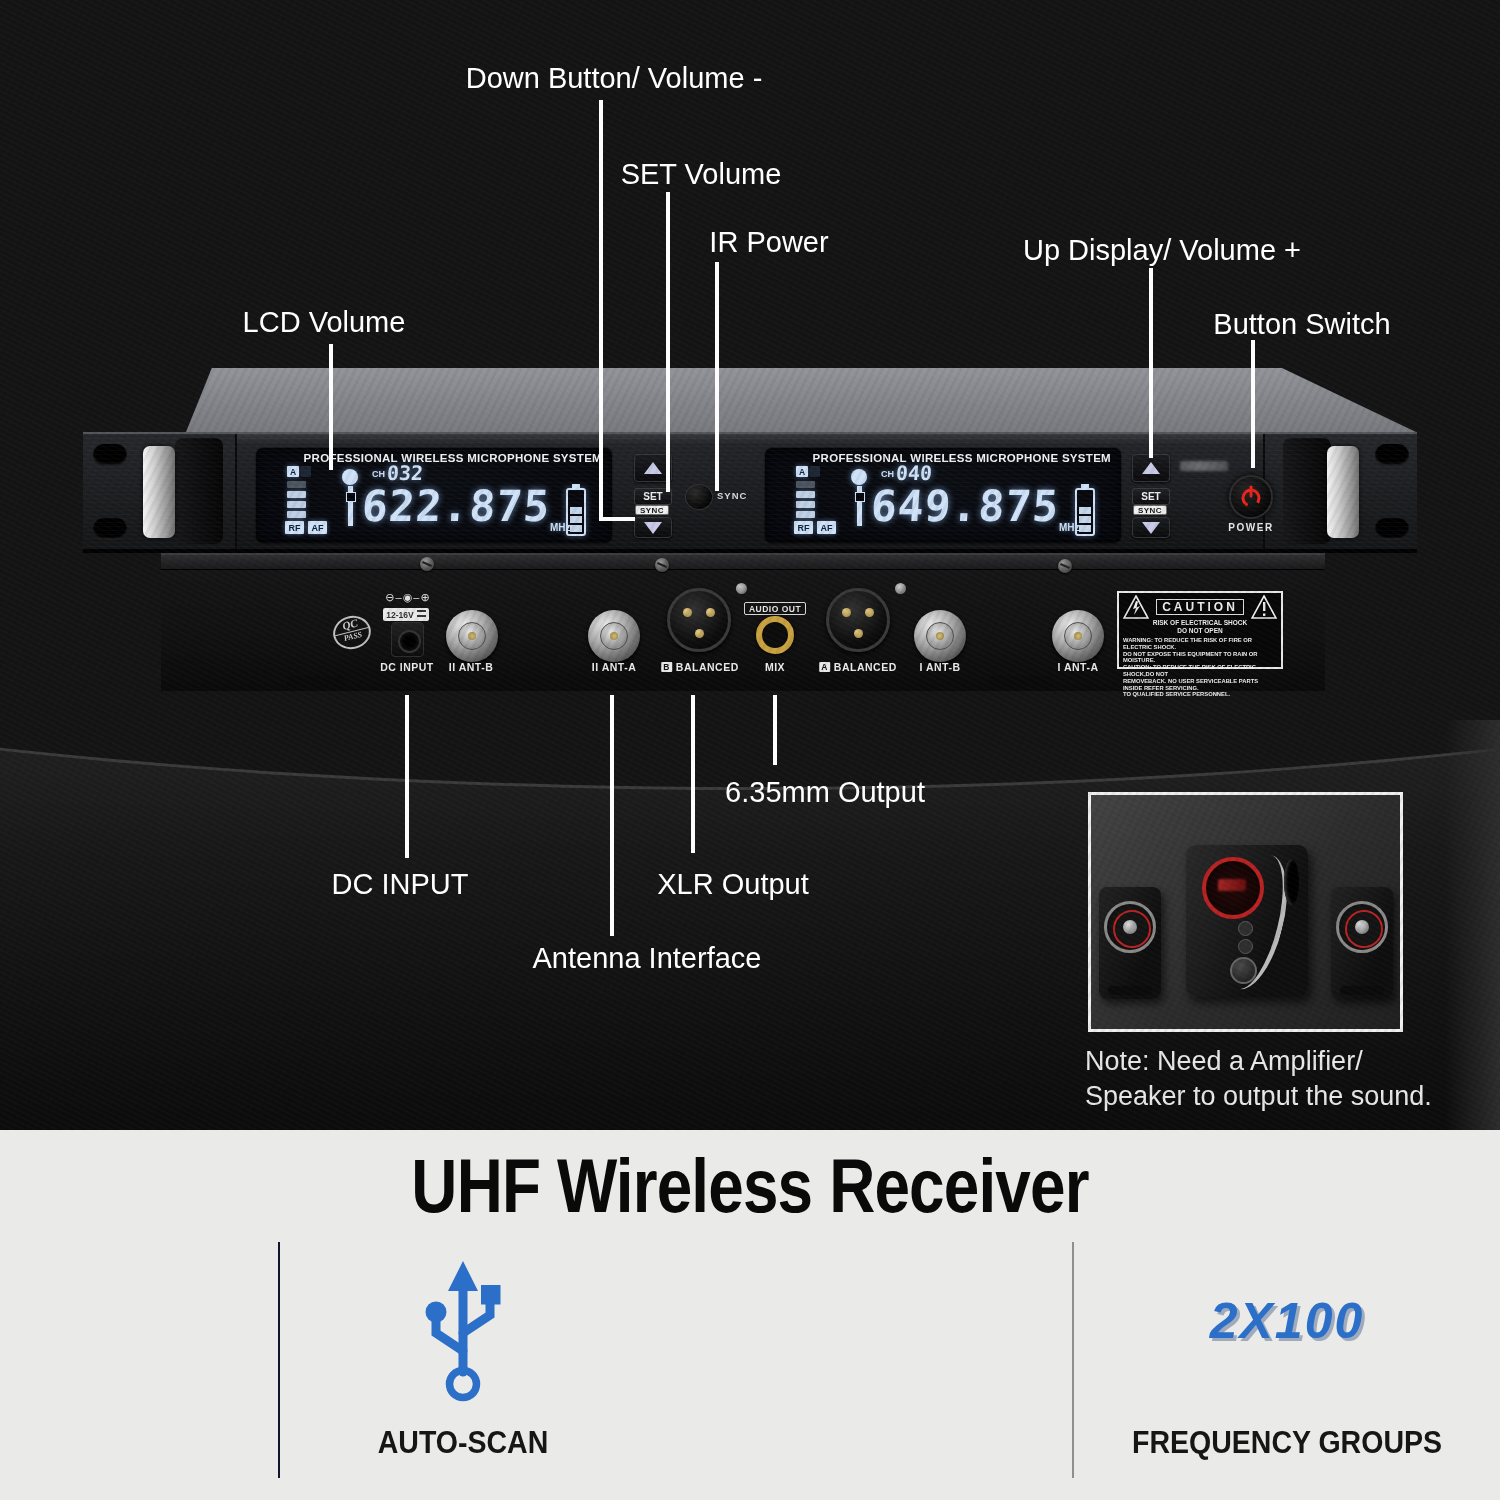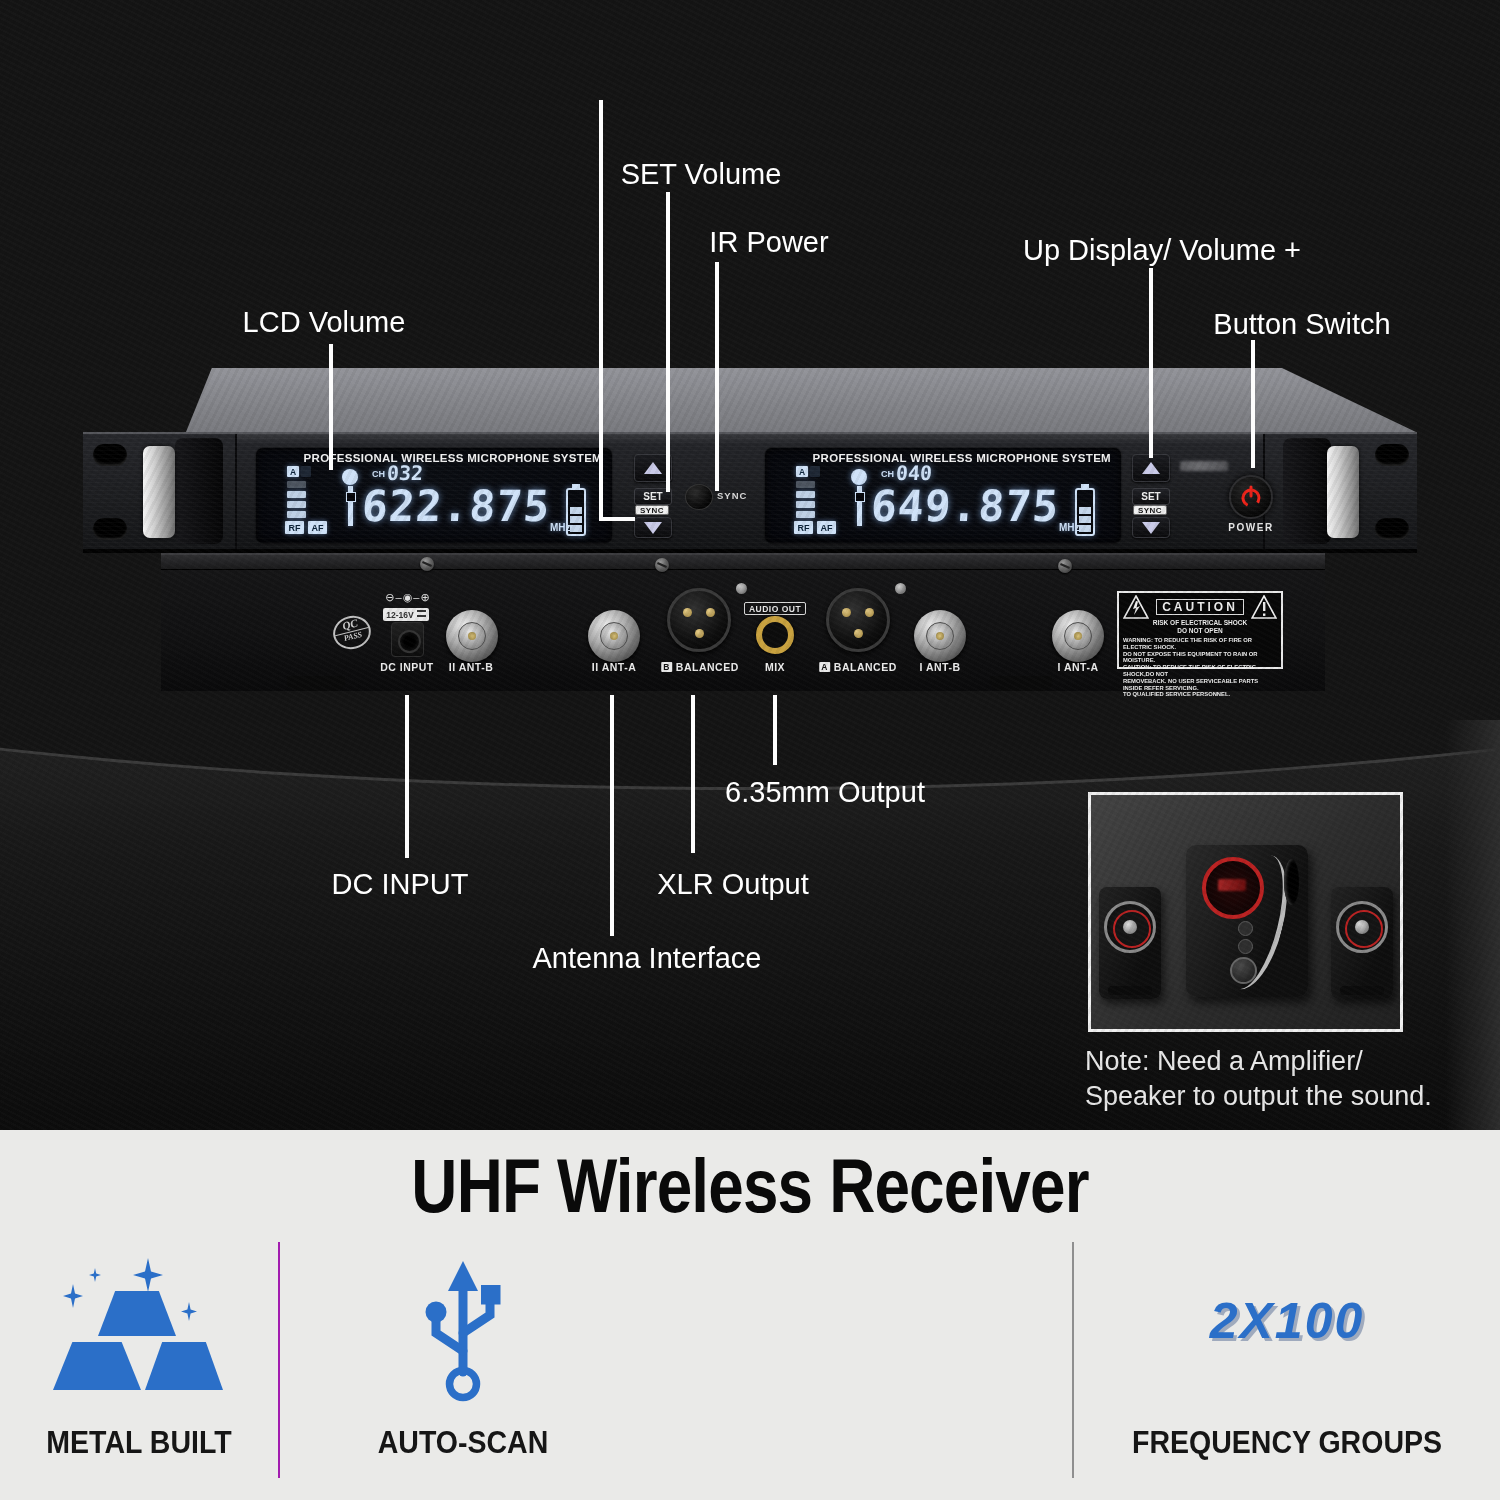--- a/index.html
+++ b/index.html
@@ -195,21 +195,21 @@
     background:radial-gradient(circle at 35% 30%, #ddd, #666);}
   .spk-base{position:absolute;bottom:4px;left:9px;width:44px;height:9px;border-radius:4px;background:#0b0b0b;}
   .note{position:absolute;left:1085px;top:1044px;z-index:6;color:#e9e9e9;font-size:27px;line-height:1.28;}
   
   .footer{position:absolute;left:0;top:1130px;width:1500px;height:370px;background:#eaeae8;}
   .footer-title{position:absolute;left:750px;top:12px;transform:translateX(-50%) scaleX(.84);
     transform-origin:center;white-space:nowrap;font-size:76px;font-weight:bold;color:#0a0a0a;
     letter-spacing:-1px;}
   .feat{position:absolute;top:112px;height:236px;box-sizing:border-box;}
   .feat.c1{left:0;width:278px;}
-  .feat.c2{left:278px;width:368px;border-left:2px solid #a21caf;}
+  .feat.c2{left:278px;width:368px;border-left:2px solid #0f172a;}
   .feat.c3{left:646px;width:426px;border-left:2px solid #8f8f8f;}
   .feat.c4{left:1072px;width:428px;border-left:2px solid #8f8f8f;}
   .feat-label{position:absolute;top:183px;left:50%;transform:translateX(-50%) scaleX(.92);
     white-space:nowrap;font-size:31px;font-weight:bold;color:#161616;}
   .icon-wrap{position:absolute;top:16px;left:50%;transform:translateX(-50%);}
   .gem{position:absolute;background:#2b6fc8;clip-path:polygon(22% 0,78% 0,100% 100%,0 100%);}
   .star{position:absolute;background:#2b6fc8;
     clip-path:polygon(50% 0,60% 40%,100% 50%,60% 60%,50% 100%,40% 60%,0 50%,40% 40%);}
   .big-num{position:absolute;top:50px;left:50%;transform:translateX(-50%);font-size:50px;font-weight:bold;
     font-style:italic;color:#2b6fc8;letter-spacing:2px;text-shadow:3px 3px 0 rgba(21,53,110,.35);}
@@ -430,20 +430,21 @@
     <div class="leader" style="left:666px;top:192px;height:300px;"></div>
     <div class="leader" style="left:715px;top:262px;height:229px;"></div>
     <div class="leader" style="left:1149px;top:268px;height:190px;"></div>
     <div class="leader" style="left:1251px;top:340px;height:128px;"></div>
     <div class="leader" style="left:773px;top:695px;height:70px;"></div>
     <div class="leader" style="left:405px;top:695px;height:163px;"></div>
     <div class="leader" style="left:691px;top:695px;height:158px;"></div>
     <div class="leader" style="left:610px;top:695px;height:241px;"></div>
 
     <div class="callout" style="left:324px;top:306px;">LCD Volume</div>
+    <div class="callout" style="left:614px;top:62px;">Down Button/ Volume -</div>
     <div class="callout" style="left:701px;top:158px;">SET Volume</div>
     <div class="callout" style="left:769px;top:226px;">IR Power</div>
     <div class="callout" style="left:1162px;top:234px;">Up Display/ Volume +</div>
     <div class="callout" style="left:1302px;top:308px;">Button Switch</div>
     <div class="callout" style="left:825px;top:776px;">6.35mm Output</div>
     <div class="callout" style="left:400px;top:868px;">DC INPUT</div>
     <div class="callout" style="left:733px;top:868px;">XLR Output</div>
     <div class="callout" style="left:647px;top:942px;">Antenna Interface</div>
 
     <div class="inset">
@@ -468,32 +469,20 @@
       <div>Note: Need a Amplifier/</div>
       <div>Speaker to output the sound.</div>
     </div>
 
     <div class="grain"></div>
   </div>
 
   <div class="footer">
     <div class="footer-title">UHF Wireless Receiver</div>
 
-    <div class="feat c1">
-      <div class="icon-wrap" style="width:172px;height:135px;">
-        <div class="star" style="left:80px;top:0;width:30px;height:34px;"></div>
-        <div class="star" style="left:10px;top:26px;width:20px;height:24px;"></div>
-        <div class="star" style="left:36px;top:10px;width:12px;height:14px;"></div>
-        <div class="star" style="left:128px;top:44px;width:16px;height:19px;"></div>
-        <div class="gem" style="left:45px;top:33px;width:78px;height:45px;"></div>
-        <div class="gem" style="left:0;top:84px;width:88px;height:48px;"></div>
-        <div class="gem" style="left:92px;top:84px;width:78px;height:48px;"></div>
-      </div>
-      <div class="feat-label">METAL BUILT</div>
-    </div>
 
     <div class="feat c2">
       <div class="icon-wrap" style="width:96px;height:144px;">
         <svg width="96" height="144" viewBox="0 0 64 96">
           <g stroke="#2b6fc8" stroke-width="6" fill="none" stroke-linecap="round">
             <line x1="32" y1="20" x2="32" y2="76"></line>
             <path d="M32 62 L14 50 L14 42"></path>
             <path d="M32 50 L50 38 L50 30"></path>
           </g>
           <polygon points="32,2 42,22 22,22" fill="#2b6fc8"></polygon>

